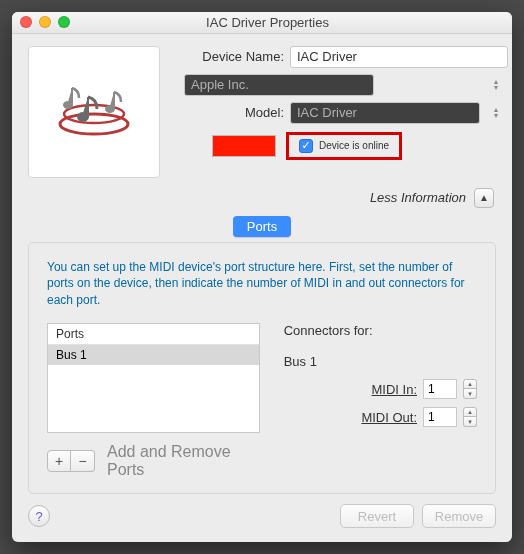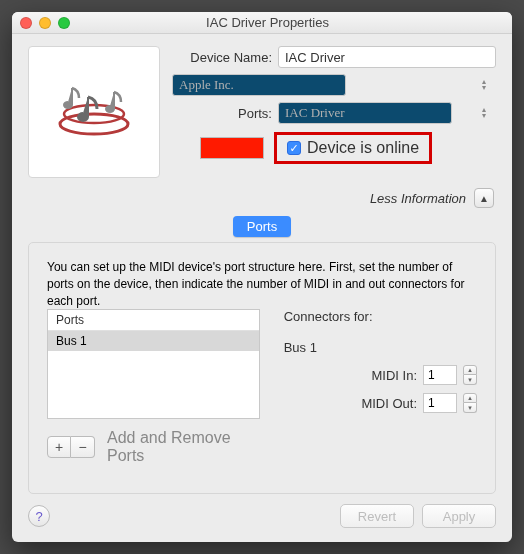--- a/index.html
+++ b/index.html
@@ -13,78 +13,78 @@
     height: 22px; background: linear-gradient(#f6f6f6,#e6e6e6);
     border-bottom: 1px solid #d0d0d0; display: flex; align-items: center;
     padding: 0 8px; position: relative;
   }
   .traffic { display: flex; gap: 7px; }
   .dot { width: 12px; height: 12px; border-radius: 50%; border: 0.5px solid rgba(0,0,0,0.15); }
   .dot.red { background: #ff5f57; }
   .dot.yellow { background: #ffbd2e; }
   .dot.green { background: #28c940; }
   .title { position: absolute; left:11px; right:0; text-align:center; font-size: 13px; color:#444; pointer-events:none;}
-  .top-section { padding: 12px 16px 8px 16px; display: flex; gap: 12px; }
+  .top-section { padding: 12px 4px 8px 16px; display: flex; gap: 24px; }
   .icon-well {
     width: 132px; height: 132px; background:#fff; border:1px solid #d6d6d6; border-radius:4px;
     display:flex; align-items:center; justify-content:center; flex-shrink:0;
   }
   .form-col { flex:1; display:flex; flex-direction:column; gap:6px; }
   .form-row { display:flex; align-items:center; gap:6px; }
   .form-label { width:100px; text-align:right; font-size:13px; color:#333; }
   .text-input {
     flex:1; height:22px; border:1px solid #c8c8c8; border-radius:3px; background:#fff;
     font-size:13px; padding:0 6px; color:#333;
   }
-  .text-input.ro { background:#0c4a6e; color:#b0b0b0;font-family:Liberation Serif, serif; }
+  .text-input.ro { background:#404040; color:#b0b0b0; }
   .select-wrap { position:relative; flex:1; }
   .select-wrap .caret {
     position:absolute; right:4px; top:3px; width:16px; height:16px;
     display:flex; align-items:center; justify-content:center; font-size:8px; color:#888; pointer-events:none;
     flex-direction:column; line-height:6px;
   }
   .color-row { display:flex; align-items:center; gap:10px; margin-left:28px; margin-top:2px;}
   .color-swatch { width:64px; height:22px; background:#ff1a00; border:1px solid #bbb; }
   .online-box { border:3px solid #d40000; padding:4px 10px; display:flex; align-items:center; gap:6px;}
   .checkbox { width:14px; height:14px; border:1px solid #888; border-radius:3px; background:#fff; display:flex; align-items:center; justify-content:center;}
   .checkbox.checked { background:#3b8cff; border-color:#2a6de0;}
   .checkbox.checked::after { content:"✓"; color:#fff; font-size:11px; line-height:1;}
-  .online-label { font-size:16px; color:#333; }
+  .online-label { font-size:10px; color:#333; }
   .less-row { display:flex; justify-content:flex-end; align-items:center; gap:8px; padding: 2px 18px 8px 0; font-style: italic; }
   .less-label { font-size:13px; color:#333; }
   .disc-btn { width:20px; height:20px; border:1px solid #bbb; border-radius:4px; background:linear-gradient(#fdfdfd,#e7e7e7); display:flex; align-items:center; justify-content:center; font-size:10px; color:#444; cursor:pointer;}
   .tabs-holder { display:flex; justify-content:center; margin-bottom:-1px; }
   .tab {
     background:#3b8cff; color:#fff; font-size:13px; padding:3px 14px;
     border-radius:4px; box-shadow:0 1px 1px rgba(0,0,0,0.15);
   }
   .panel {
     margin: 6px 16px 0 16px; background:#ececec; border:1px solid #d6d6d6; border-radius:5px;
     padding: 16px 18px 14px 18px; flex:1; display:flex; flex-direction:column;
   }
-  .desc { font-size:12px; color:#000000; line-height:1.4; }
+  .desc { font-size:12px; color:#0369a1; line-height:1.4; margin-bottom:14px;}
   .ports-row { display:flex; gap:24px; flex:1;}
   .ports-col { flex:1.1; display:flex; flex-direction:column;}
   .ports-list {
     border:1px solid #c8c8c8; background:#fff; height:110px; font-size:12px; overflow:hidden;
   }
   .ports-head { background:#fff; padding:3px 8px; border-bottom:1px solid #e0e0e0; color:#333;}
   .ports-item { padding:3px 8px; }
   .ports-item.sel { background:#d8d8d8; }
   .ports-footer { display:flex; align-items:center; gap:12px; margin-top:10px;}
   .pm-group { display:flex; }
   .pm-btn { width:24px; height:22px; border:1px solid #bbb; background:linear-gradient(#fdfdfd,#ececec); display:flex; align-items:center; justify-content:center; font-size:14px; color:#555; cursor:pointer;}
   .pm-btn:first-child { border-radius:4px 0 0 4px; }
   .pm-btn:last-child { border-radius:0 4px 4px 0; border-left:none;}
   .hint { font-size:16px; color:#888;}
   .conn-col { flex:1; font-size:13px; color:#333; }
   .conn-title { margin-bottom:16px; }
   .conn-sub { margin-bottom:10px; }
   .midi-row { display:flex; align-items:center; justify-content:flex-end; gap:6px; margin-bottom:8px;}
-  .midi-label { width:76px; text-align:right;}
+  .midi-label { width:76px; text-align:right;text-decoration:underline;}
   .stepper-input { width:34px; height:20px; border:1px solid #c8c8c8; background:#fff; text-align:left; padding:0 4px; font-size:12px;}
   .stepper-btns { width:14px; display:flex; flex-direction:column;}
   .step { width:14px; height:10px; border:1px solid #bbb; background:linear-gradient(#fdfdfd,#ececec); font-size:7px; display:flex; align-items:center; justify-content:center; color:#666; cursor:pointer;}
   .step:first-child { border-radius:3px 3px 0 0;}
   .step:last-child { border-radius:0 0 3px 3px; border-top:none;}
   .bottom-row { display:flex; align-items:center; padding:10px 16px 14px 16px; gap:8px;}
   .help-btn { width:22px; height:22px; border-radius:50%; border:1px solid #bbb; background:linear-gradient(#fdfdfd,#e7e7e7); color:#6a5acd; font-size:13px; display:flex;align-items:center;justify-content:center; cursor:pointer;}
   .spacer { flex:1; }
   .btn { min-width:74px; height:24px; border:1px solid #c8c8c8; border-radius:5px; background:linear-gradient(#fdfdfd,#efefef); font-size:13px; color:#bdbdbd; cursor:default; display:flex;align-items:center;justify-content:center;}
   svg.notes { width:100px; height:100px; }
@@ -123,21 +123,21 @@
       <div class="form-row">
         <div class="select-wrap">
           <input class="text-input ro" readonly="" value="Apple Inc." style="">
           <div class="caret">
               <span>▴</span>
               <span>▾</span>
             </div>
         </div>
       </div>
       <div class="form-row">
-        <div class="form-label">Ports:</div>
+        <div class="form-label">Model:</div>
         <div class="select-wrap">
           <input class="text-input ro" readonly="" value="IAC Driver" style="">
           <div class="caret">
               <span>▴</span>
               <span>▾</span>
             </div>
         </div>
       </div>
       <div class="color-row">
         <div class="color-swatch"></div>
@@ -194,15 +194,15 @@
           </div>
         </div>
       </div>
     </div>
   </div>
 
   <div class="bottom-row">
     <div class="help-btn">?</div>
     <div class="spacer"></div>
     <div class="btn">Revert</div>
-    <div class="btn">Apply</div>
+    <div class="btn">Remove</div>
   </div>
 </div>
 
 </body></html>

